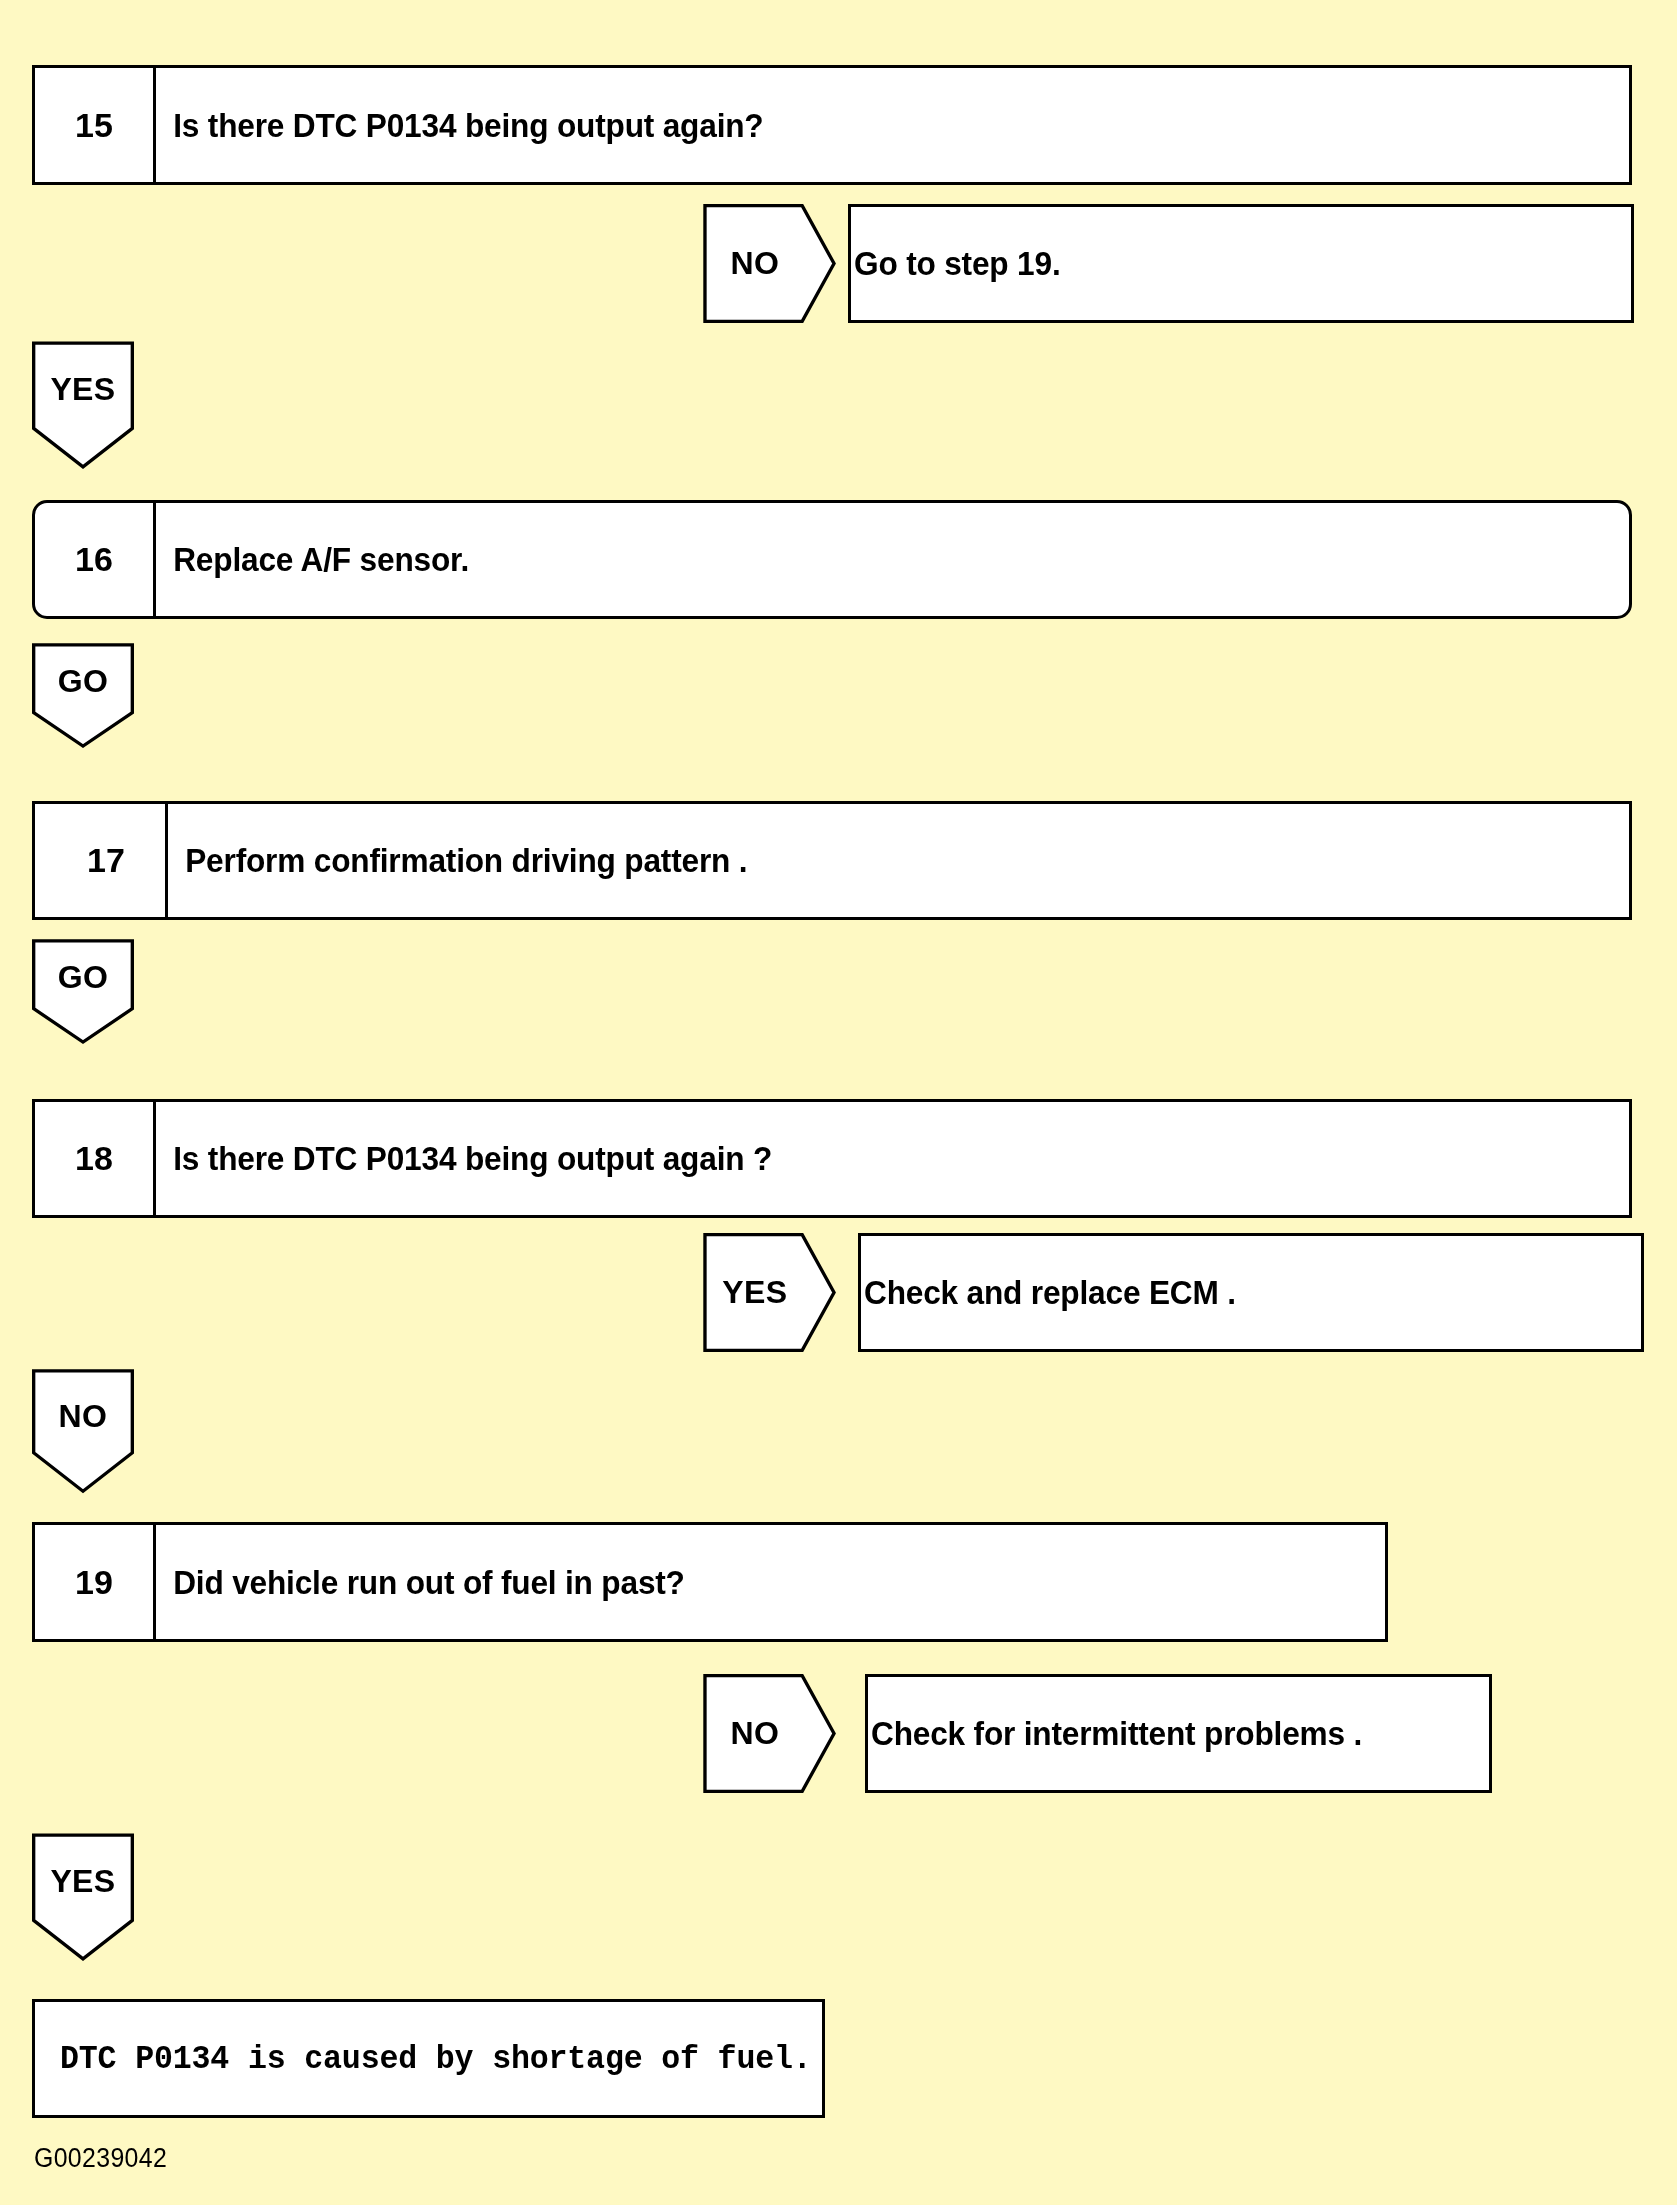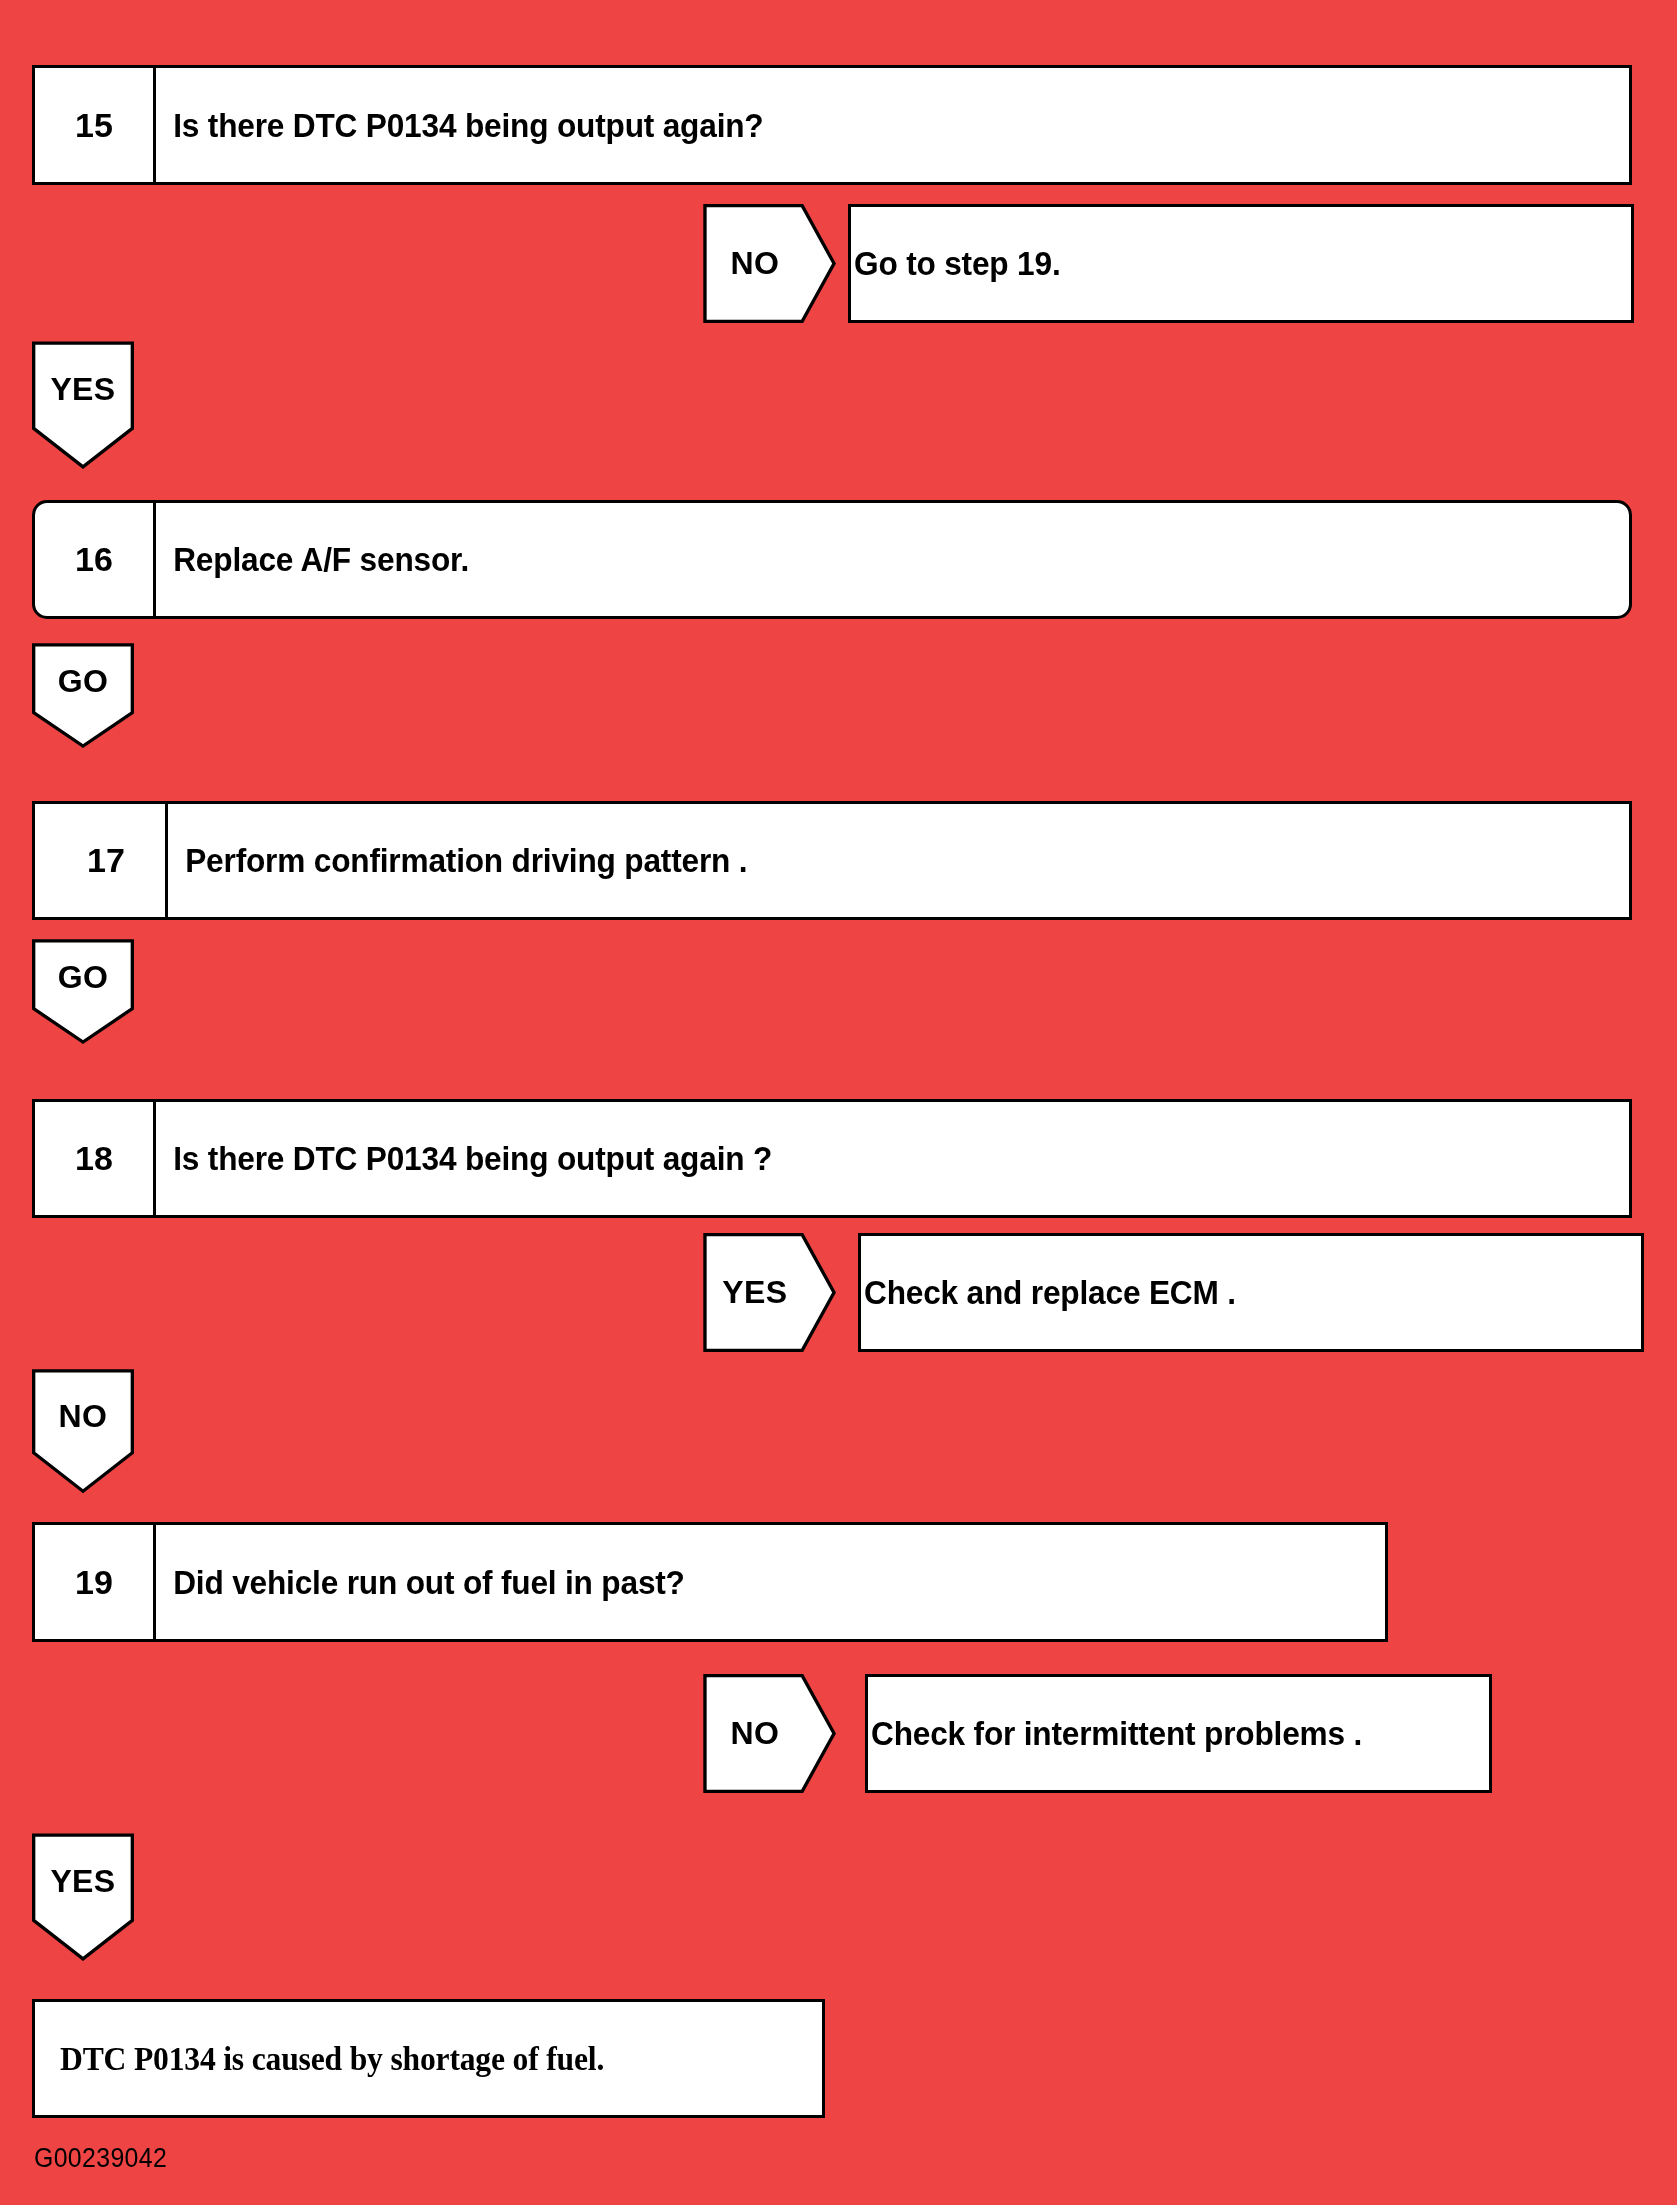--- a/index.html
+++ b/index.html
@@ -9,21 +9,21 @@
     background: #ffffff;
   }
   body {
     font-family: "Liberation Sans", sans-serif;
     color: #000000;
   }
   #page {
     position: relative;
     width: 1678px;
     height: 2205px;
-    background: #ef4444;
+    background: #fef9c3;
     overflow: hidden;
   }
 
   
   .step-row {
     position: absolute;
     box-sizing: border-box;
     border: 3.4px solid #000000;
     background: #ffffff;
     display: flex;
@@ -58,21 +58,21 @@
 
   
   .plain-box {
     position: absolute;
     box-sizing: border-box;
     border: 3.4px solid #000000;
     background: #ffffff;
     display: flex;
     align-items: center;
     padding-left: 25px;
-    font-family: Liberation Serif, serif;
+    font-family: Liberation Mono, monospace;
     font-weight: bold;
     font-size: 34px;
     letter-spacing: -0.2px;
     white-space: nowrap;
   }
   .plain-box .ptext {
     transform: scaleX(0.93);
     transform-origin: left center;
   }
 

